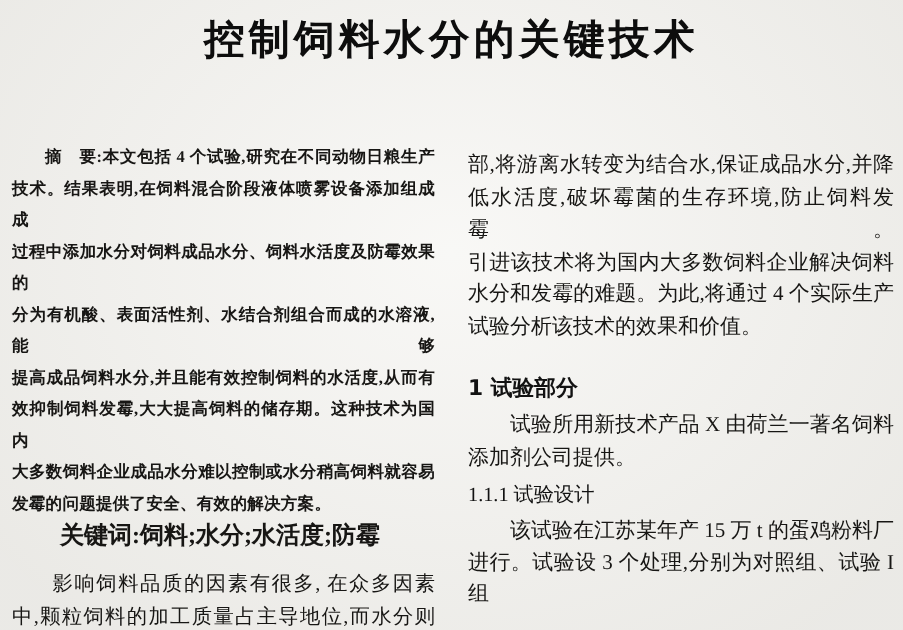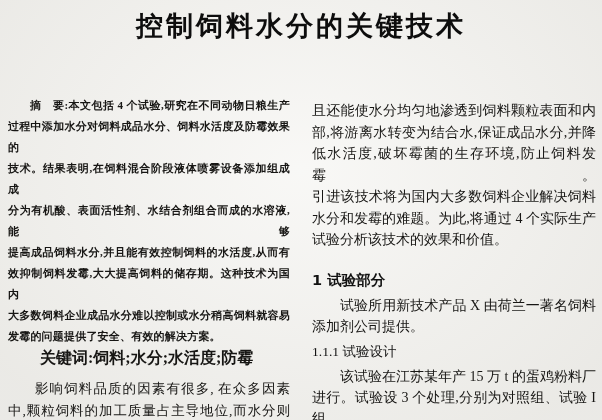--- a/index.html
+++ b/index.html
@@ -84,40 +84,39 @@
 <body>
 
 <div class="page">
 
   <div class="title">控制饲料水分的关键技术</div>
 
 
   <div class="col-left">
     <div class="abs">
       <div class="jline ind">摘　要:本文包括 4 个试验,研究在不同动物日粮生产</div>
+      <div class="jline">技术。结果表明,在饲料混合阶段液体喷雾设备添加组成成</div>
       <div class="jline">过程中添加水分对饲料成品水分、饲料水活度及防霉效果的</div>
-      <div class="jline">技术。结果表明,在饲料混合阶段液体喷雾设备添加组成成</div>
       <div class="jline">分为有机酸、表面活性剂、水结合剂组合而成的水溶液,能够</div>
       <div class="jline">提高成品饲料水分,并且能有效控制饲料的水活度,从而有</div>
       <div class="jline">效抑制饲料发霉,大大提高饲料的储存期。这种技术为国内</div>
       <div class="jline">大多数饲料企业成品水分难以控制或水分稍高饲料就容易</div>
       <div class="jline last">发霉的问题提供了安全、有效的解决方案。</div>
     </div>
     <div class="kw">关键词:饲料;水分;水活度;防霉</div>
 
     <div class="bodytext">
       <div class="jline ind">影响饲料品质的因素有很多, 在众多因素</div>
       <div class="jline">中,颗粒饲料的加工质量占主导地位,而水分则</div>
 
     </div>
   </div>
 
   <div class="col-right">
     <div class="rc-para1">
-      <div class="jline">且还能使水分均匀地渗透到饲料颗粒表面和内</div>
       <div class="jline">部,将游离水转变为结合水,保证成品水分,并降</div>
       <div class="jline">低水活度,破坏霉菌的生存环境,防止饲料发霉。</div>
       <div class="jline">引进该技术将为国内大多数饲料企业解决饲料</div>
       <div class="jline">水分和发霉的难题。为此,将通过 4 个实际生产</div>
       <div class="jline last">试验分析该技术的效果和价值。</div>
     </div>
 
     <div class="sec-heading">1 试验部分</div>
 
     <div class="rc-para2">

